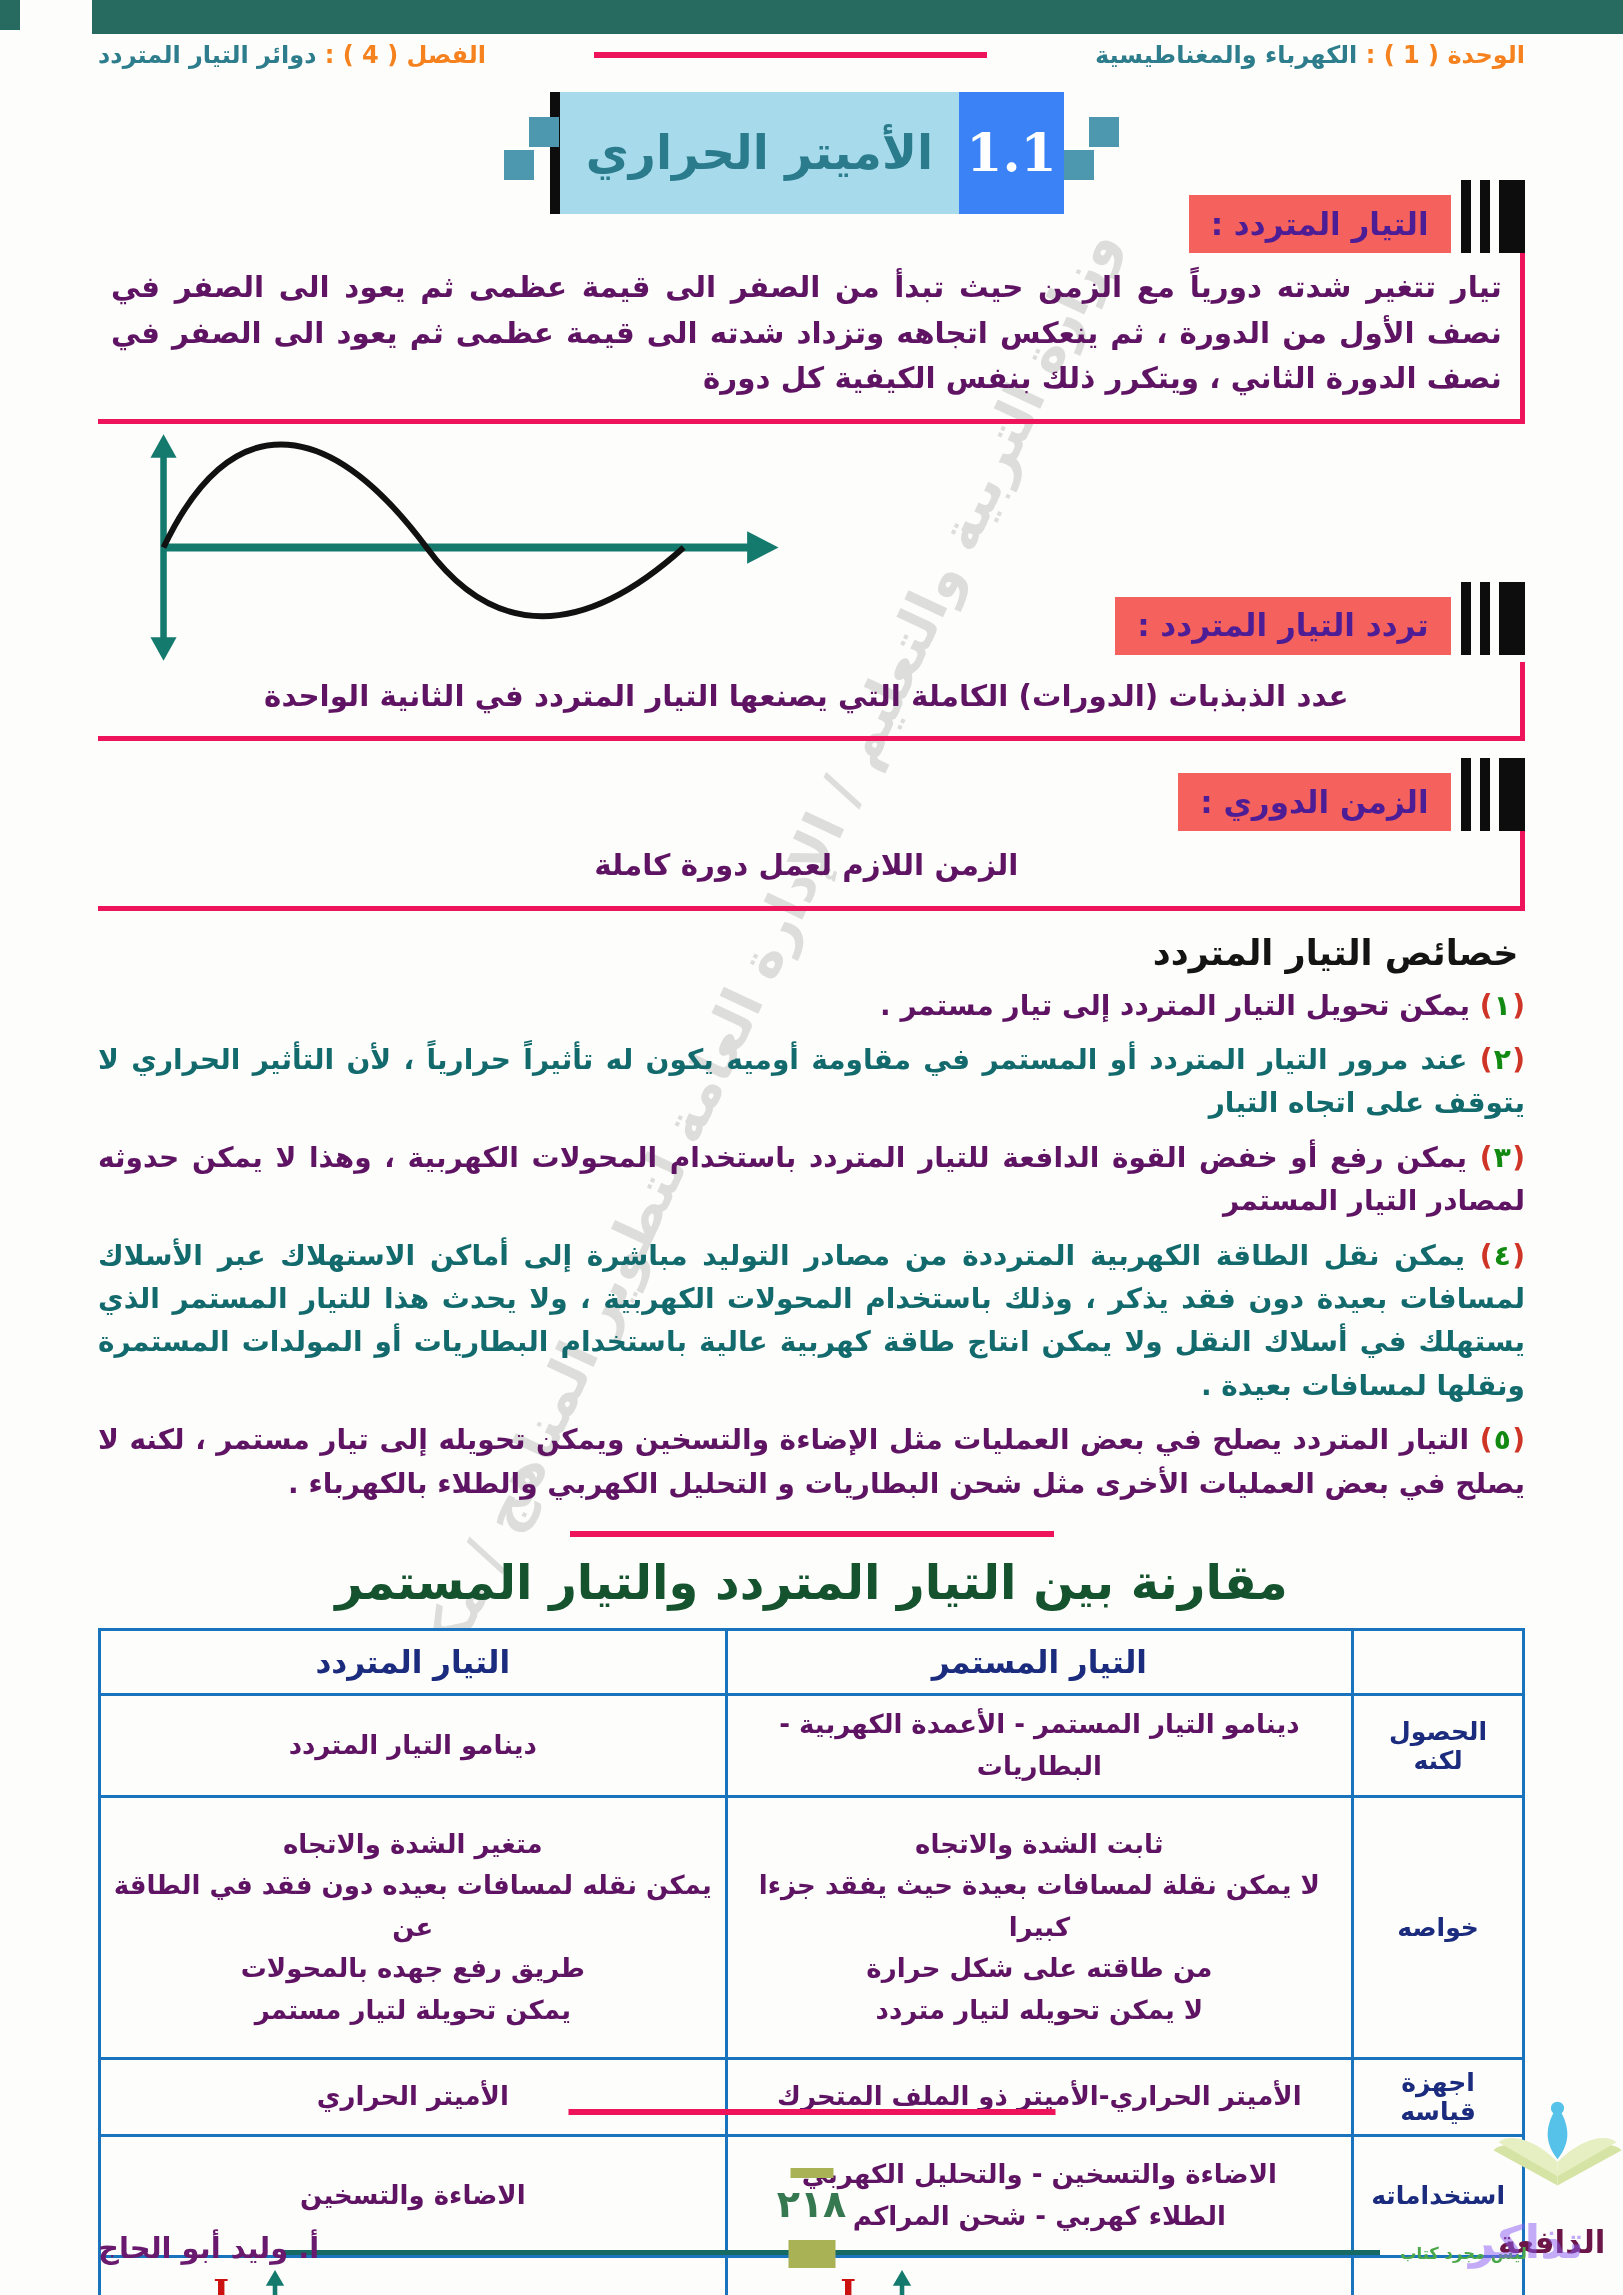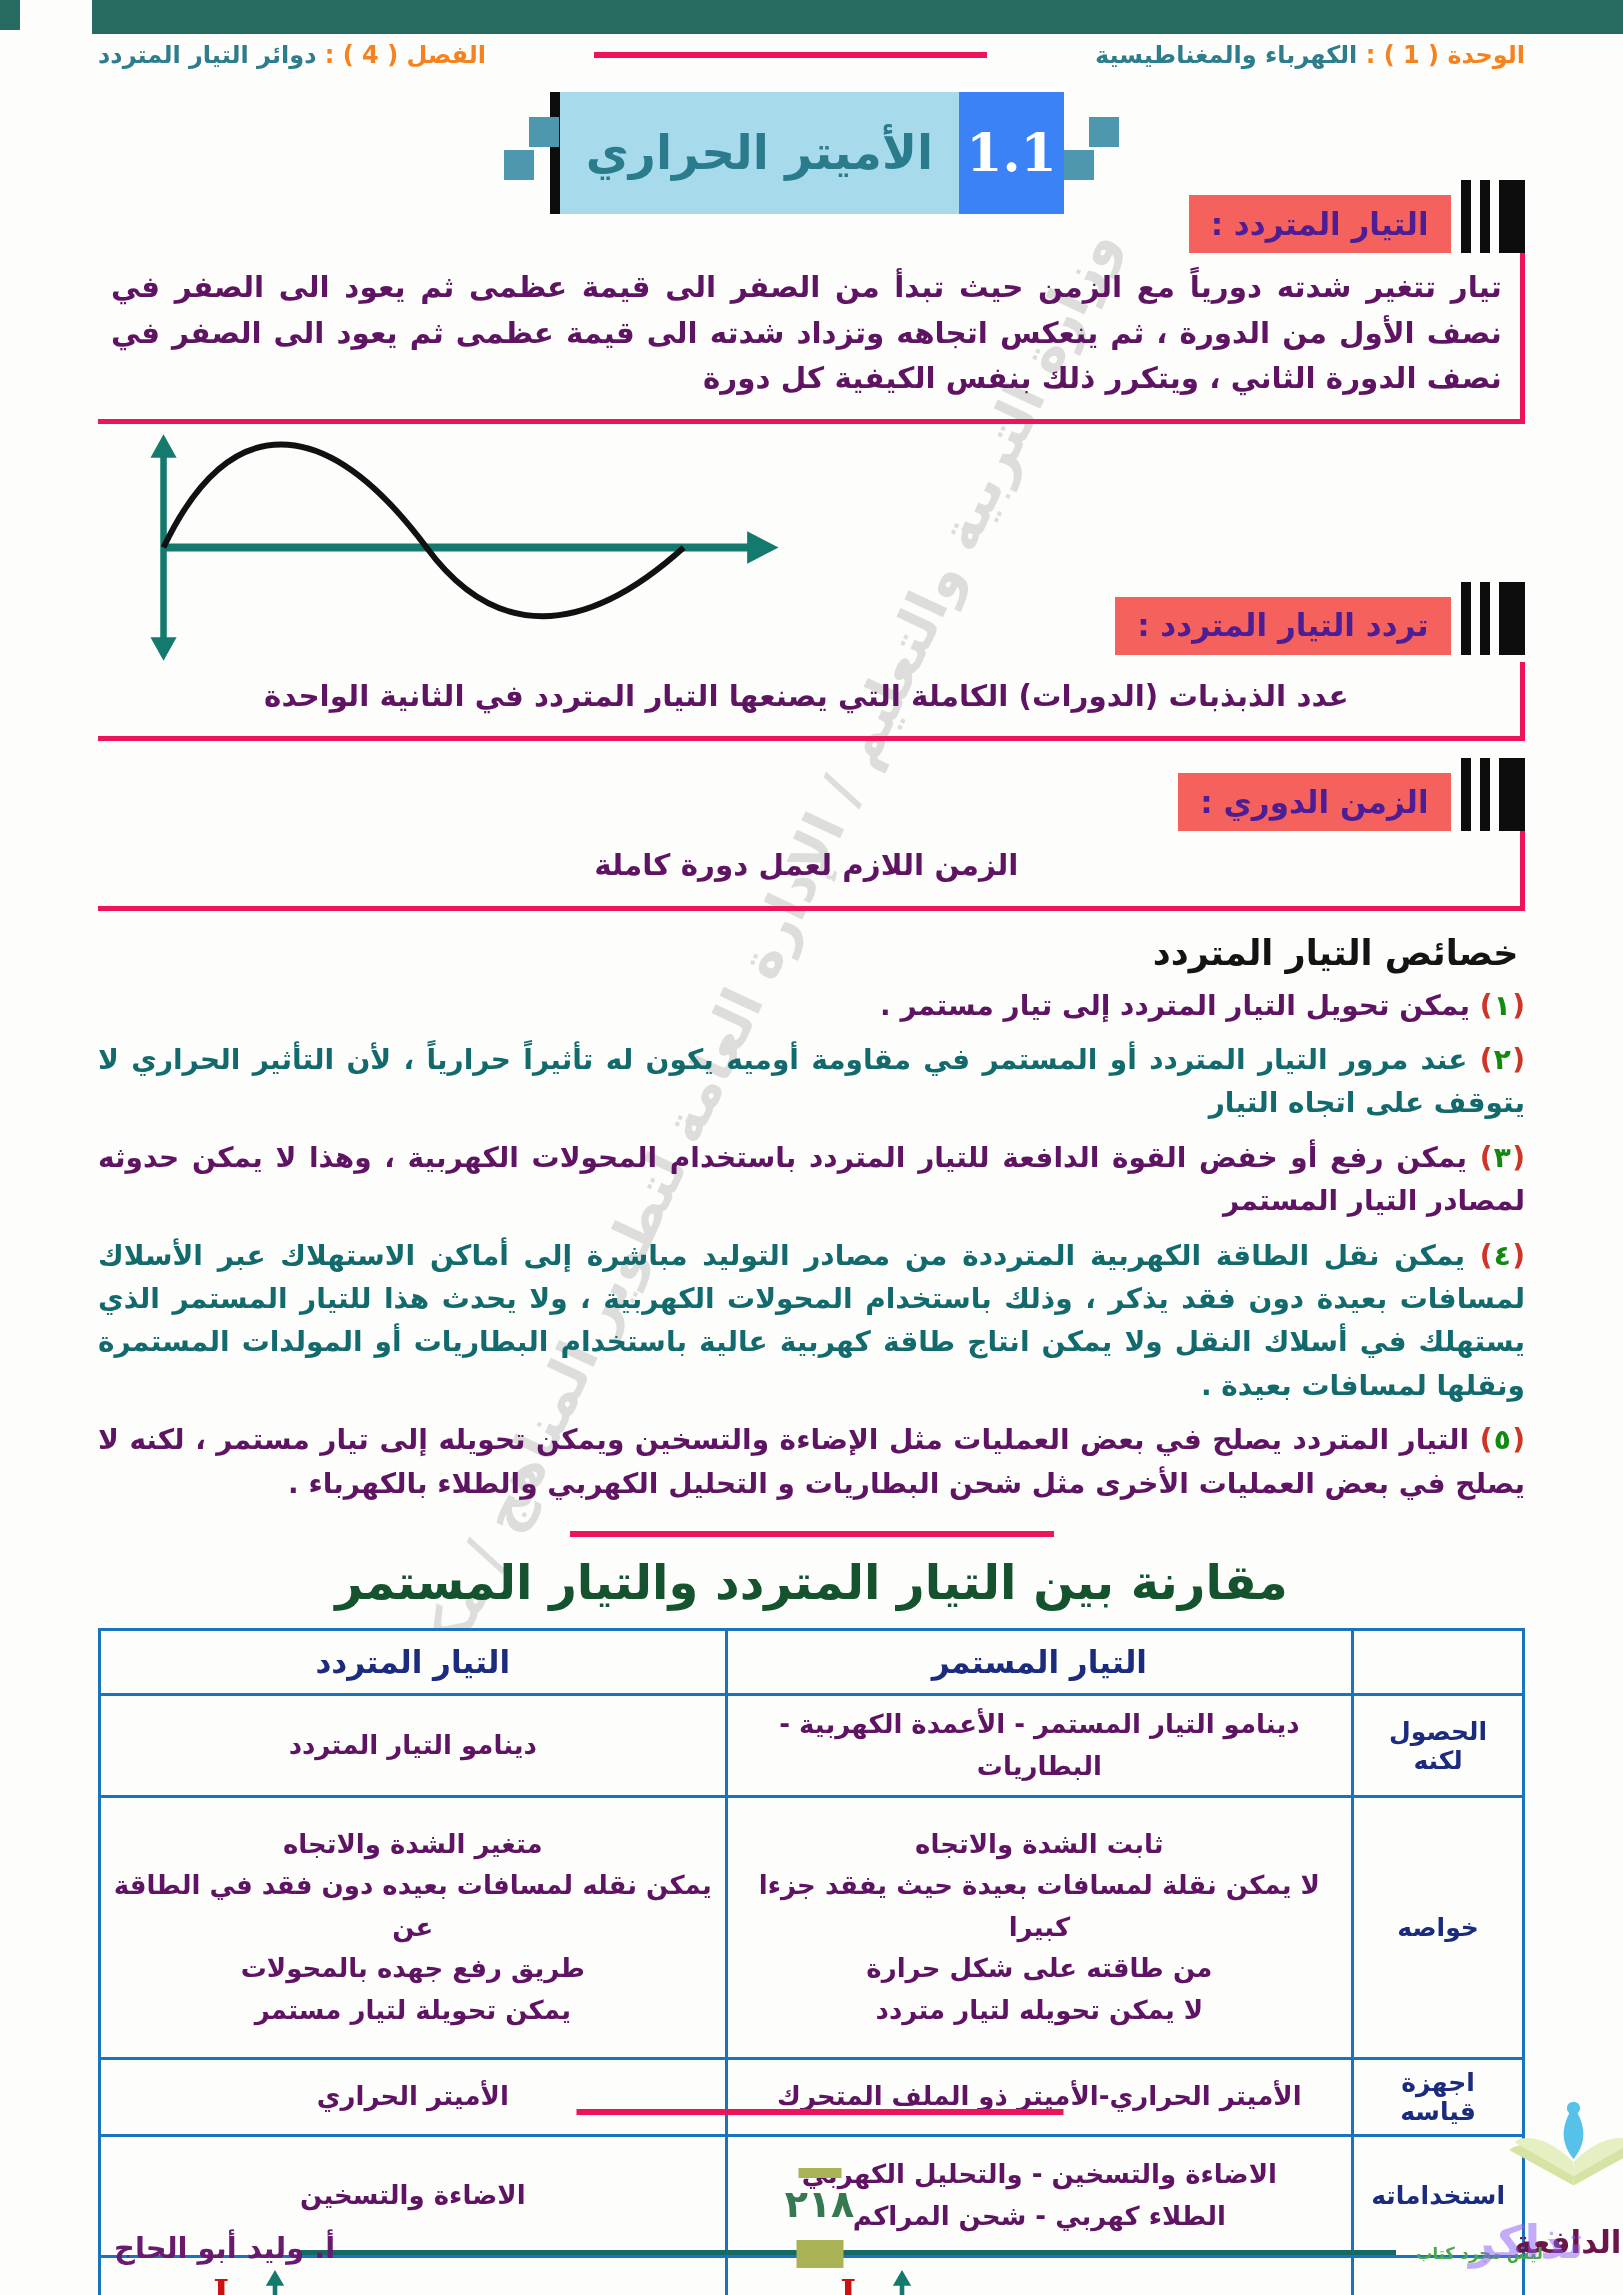--- a/index.html
+++ b/index.html
@@ -78,21 +78,21 @@
   td.cell-head { color:#1b2b7d; font-size:31px; font-weight:bold; height:65px; }
   td.cell-body { color:#5f1463; font-size:26px; font-weight:bold; line-height:1.6; }
   tr.r-get td { height:75px; }
   tr.r-props td { height:262px; }
   tr.r-meas td { height:75px; }
   tr.r-uses td { height:121px; }
   tr.r-graph td { height:216px; }
   .graph-cell { text-align:left; }
 
   
-  .footer { position:absolute; left:0; right:0; bottom:0; height:216px; z-index:2;margin-left:16px; }
+  .footer { position:absolute; left:0; right:0; bottom:0; height:216px; z-index:2; }
   .f-pink { position:absolute; top:30px; left:50%; transform:translateX(-50%);
     width:487px; height:5.9px; background:#ed145b; }
   .f-dash { position:absolute; top:89px; left:50%; transform:translateX(-50%);
     width:43px; height:9.8px; background:#a9b356; }
   .f-num { position:absolute; top:103px; left:50%; transform:translateX(-50%);
     color:#367950; font-size:38px; font-weight:bold; }
   .f-rule { position:absolute; top:171px; left:281px; width:1099px; height:5.2px; background:#156b63; }
   .f-rulebox { position:absolute; top:161px; left:50%; transform:translateX(-50%);
     width:47px; height:27.5px; background:#a9b356; }
   .f-teacher { position:absolute; left:98px; top:152px; color:#6a1a6e;

